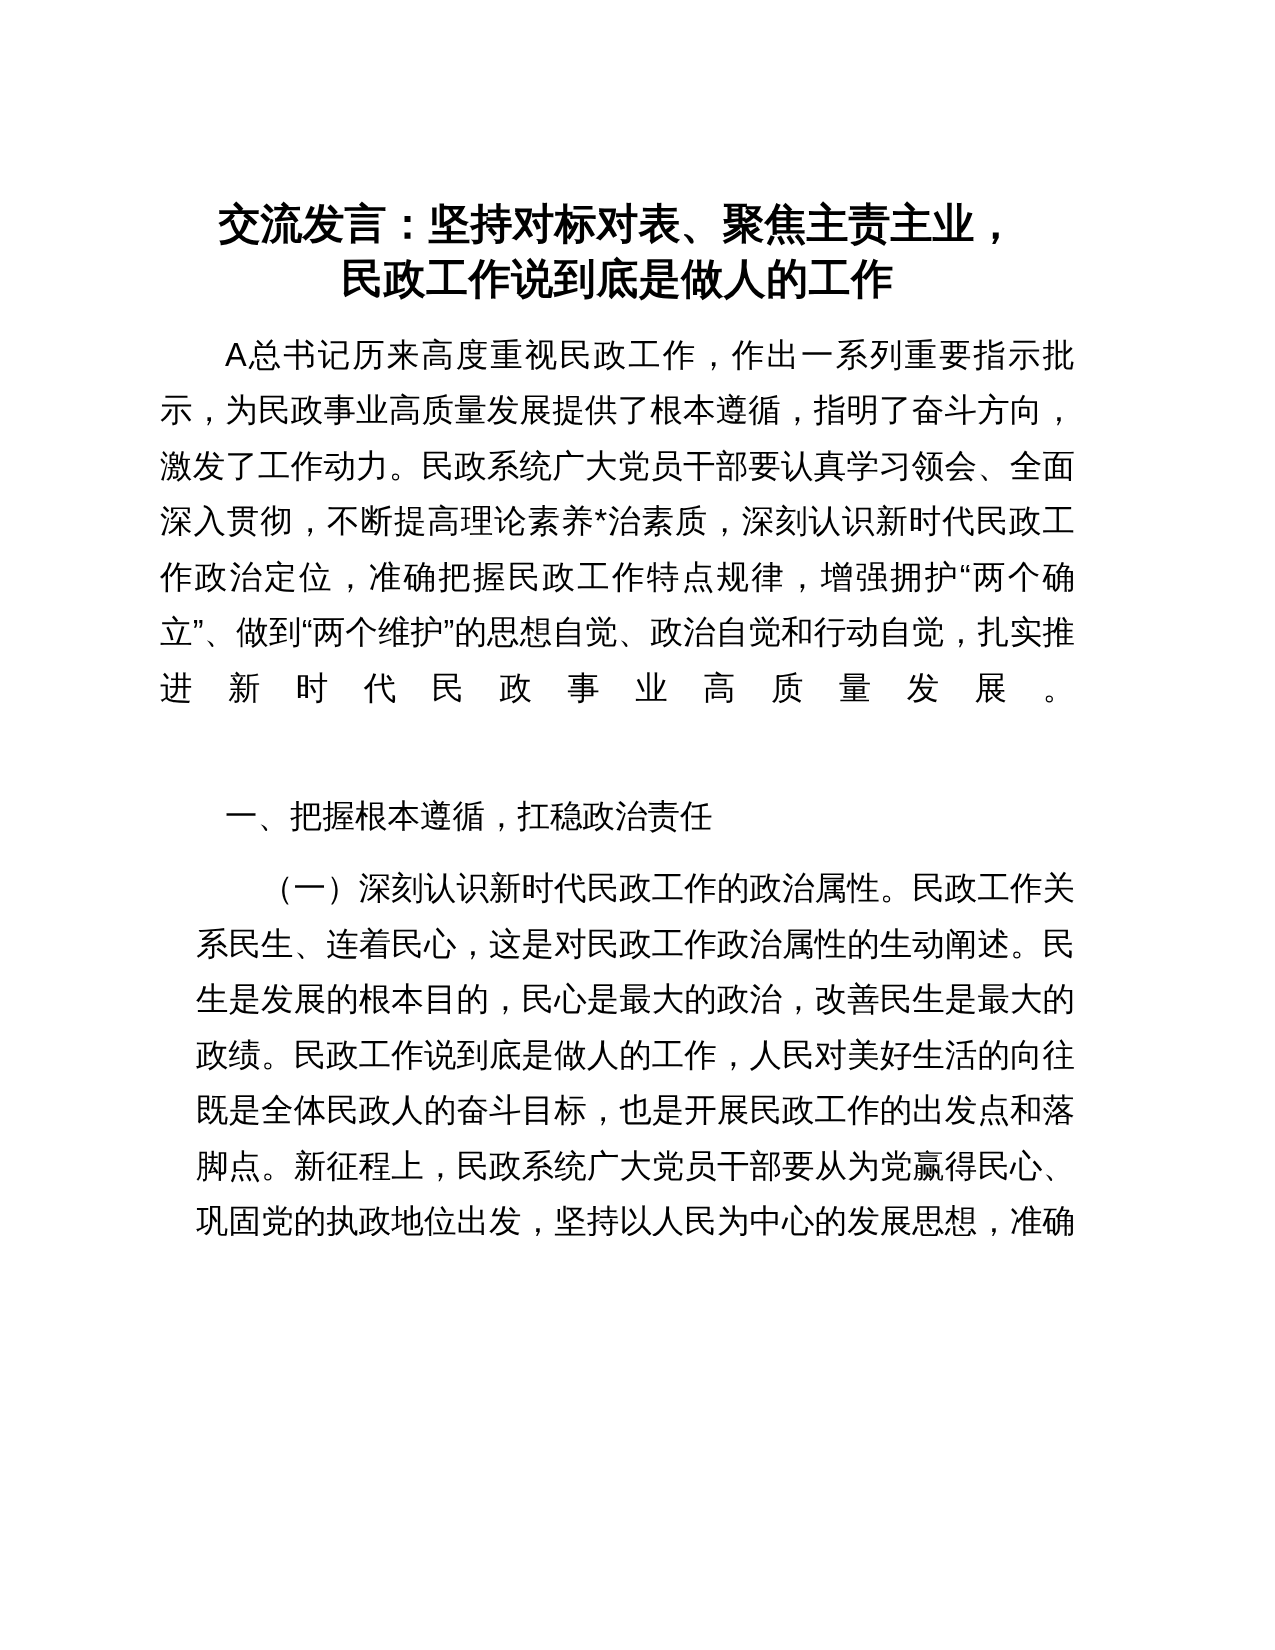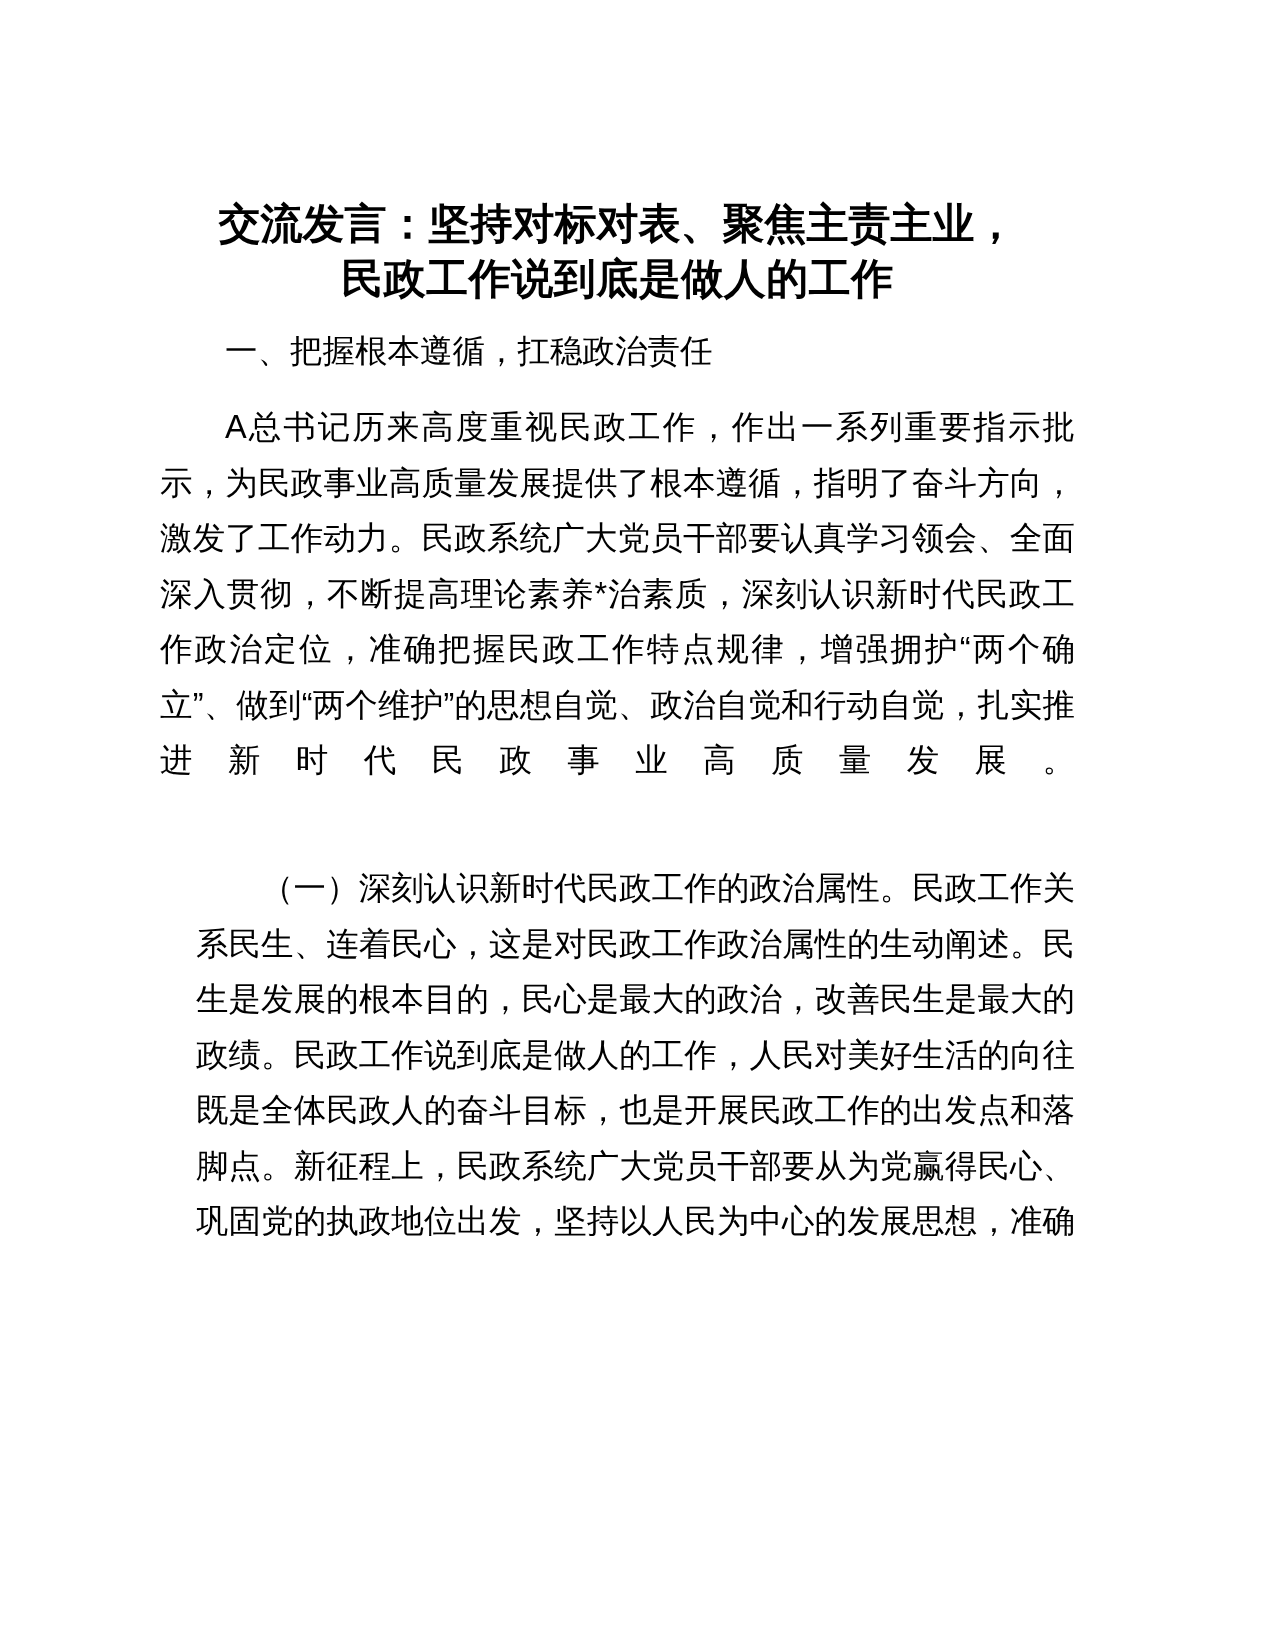--- a/index.html
+++ b/index.html
@@ -80,20 +80,20 @@
 <body>
 
 <div class="page">
   <div class="content">
 
     <h1 class="doc-title">
       <span class="title-line line-1">交流发言：坚持对标对表、聚焦主责主业，</span>
       <span class="title-line line-2">民政工作说到底是做人的工作</span>
     </h1>
 
+    <p class="body-text lead-para">A总书记历来高度重视民政工作，作出一系列重要指示批示，为民政事业高质量发展提供了根本遵循，指明了奋斗方向，激发了工作动力。民政系统广大党员干部要认真学习领会、全面深入贯彻，不断提高理论素养*治素质，深刻认识新时代民政工作政治定位，准确把握民政工作特点规律，增强拥护“两个确立”、做到“两个维护”的思想自觉、政治自觉和行动自觉，扎实推进新时代民政事业高质量发展。</p>
+
     <p class="body-text section-heading no-stretch">一、把握根本遵循，扛稳政治责任</p>
-
-    <p class="body-text lead-para">A总书记历来高度重视民政工作，作出一系列重要指示批示，为民政事业高质量发展提供了根本遵循，指明了奋斗方向，激发了工作动力。民政系统广大党员干部要认真学习领会、全面深入贯彻，不断提高理论素养*治素质，深刻认识新时代民政工作政治定位，准确把握民政工作特点规律，增强拥护“两个确立”、做到“两个维护”的思想自觉、政治自觉和行动自觉，扎实推进新时代民政事业高质量发展。</p>
 
     <p class="body-text sub-para">（一）深刻认识新时代民政工作的政治属性。民政工作关系民生、连着民心，这是对民政工作政治属性的生动阐述。民生是发展的根本目的，民心是最大的政治，改善民生是最大的政绩。民政工作说到底是做人的工作，人民对美好生活的向往既是全体民政人的奋斗目标，也是开展民政工作的出发点和落脚点。新征程上，民政系统广大党员干部要从为党赢得民心、巩固党的执政地位出发，坚持以人民为中心的发展思想，准确把握民政工作的政治属性，自觉做到“民政为民、民政*”，把赢得民心民意、汇集民智民力作为工作着力点，以强烈的使命感和责任感，把党*府的温暖送到人民群众尤其是困难群众心坎上。</p>
 
   </div>
 </div>
 
 </body></html>

